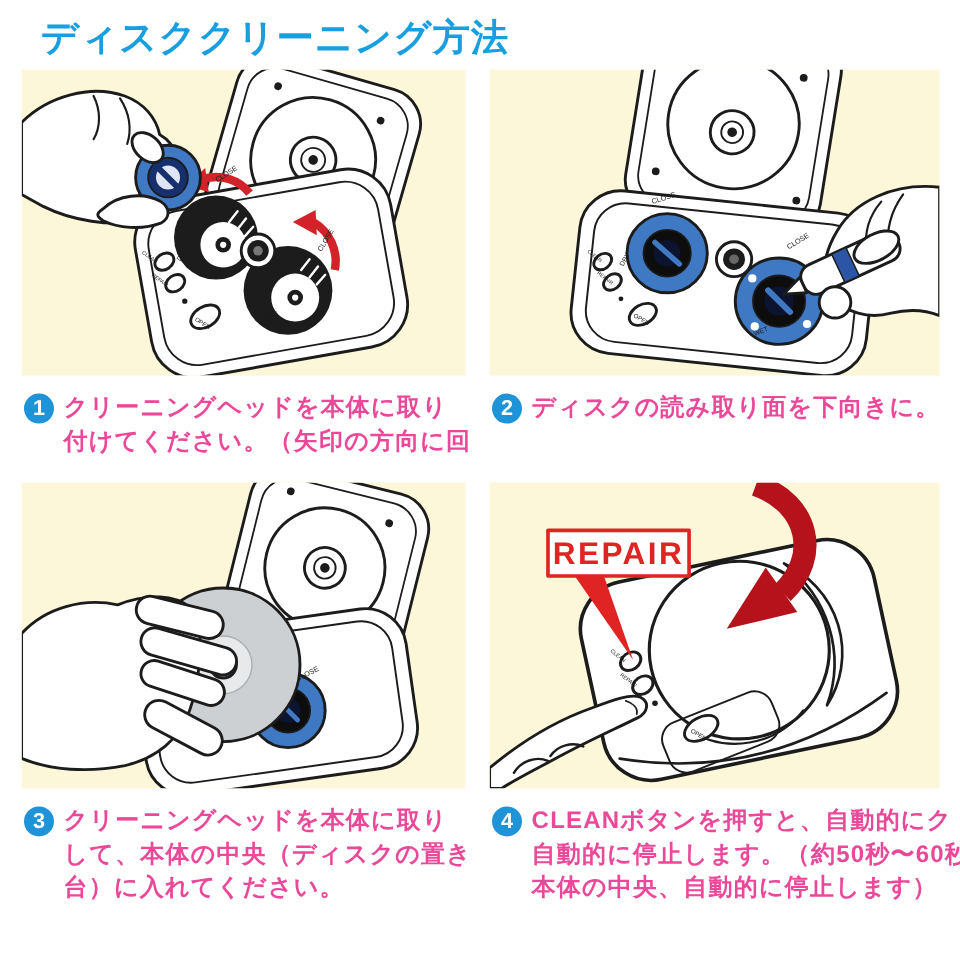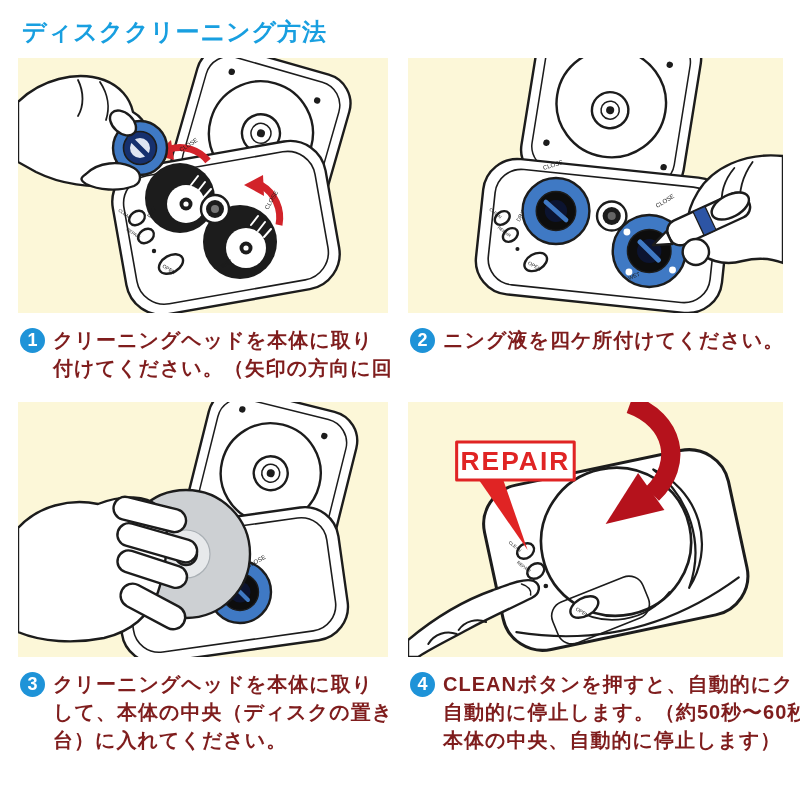--- a/index.html
+++ b/index.html
@@ -1,28 +1,28 @@
 <!DOCTYPE html>
 <html><head>
 <meta charset="utf-8">
 <style>
   html,body{margin:0;padding:0;background:#ffffff;overflow:hidden;}
   body{width:800px;height:800px;font-family:"Liberation Sans","DejaVu Sans",sans-serif;}
   .page{width:800px;height:800px;position:relative;}
-  .title{margin:14px 0 0 22px;font-size:24px;line-height:36px;font-weight:bold;
+  .title{margin:14px 0 0 34px;font-size:31px;line-height:36px;font-weight:bold;
          color:#189fe0;letter-spacing:1px;}
   .grid{margin:8px 0 0 18px;display:grid;grid-template-columns:370px 375px;column-gap:20px;}
   .cell{display:flex;flex-direction:column;}
   .panel{height:255px;background:#fcf7d8;overflow:hidden;}
   .panel svg{display:block;}
   .step{display:flex;margin:13px 0 20px 2px;gap:8px;}
   .badge{flex:0 0 25px;width:25px;height:25px;border-radius:50%;background:#1e93d8;
          color:#fff;font-weight:bold;font-size:18px;display:flex;align-items:center;
          justify-content:center;margin-top:2px;}
-  .lines{font-size:20px;line-height:28px;font-weight:bold;color:#7f1d1d;
+  .lines{font-size:20px;line-height:28px;font-weight:bold;color:#ec4899;
          letter-spacing:1px;white-space:nowrap;}
   svg text{font-weight:normal;letter-spacing:0;}
   .repair-text{font-weight:bold;letter-spacing:2px;}
 </style>
 </head>
 <body>
 
 <div class="page">
   <div class="title">ディスククリーニング方法</div>
 
@@ -194,21 +194,21 @@
               </g>
               <ellipse cx="318" cy="148" rx="20" ry="11" transform="rotate(-28 318 148)"></ellipse>
               <circle cx="284" cy="194" r="13"></circle>
             </g>
           </g>
         </svg>
       </div>
       <div class="step">
         <div class="badge">2</div>
         <div class="lines">
-          <div>ニング液を四ケ所付けてください。</div>
+          <div>ディスクの読み取り面を下向きに。</div>
         </div>
       </div>
     </div>
 
     <div class="cell">
       <div class="panel">
         <svg width="370" height="255" viewBox="0 0 370 255">
           <g fill="#fff" stroke="#1c1c1c" stroke-width="2.4" stroke-linejoin="round" stroke-linecap="round">
 
             <g transform="rotate(14 252 70)">

